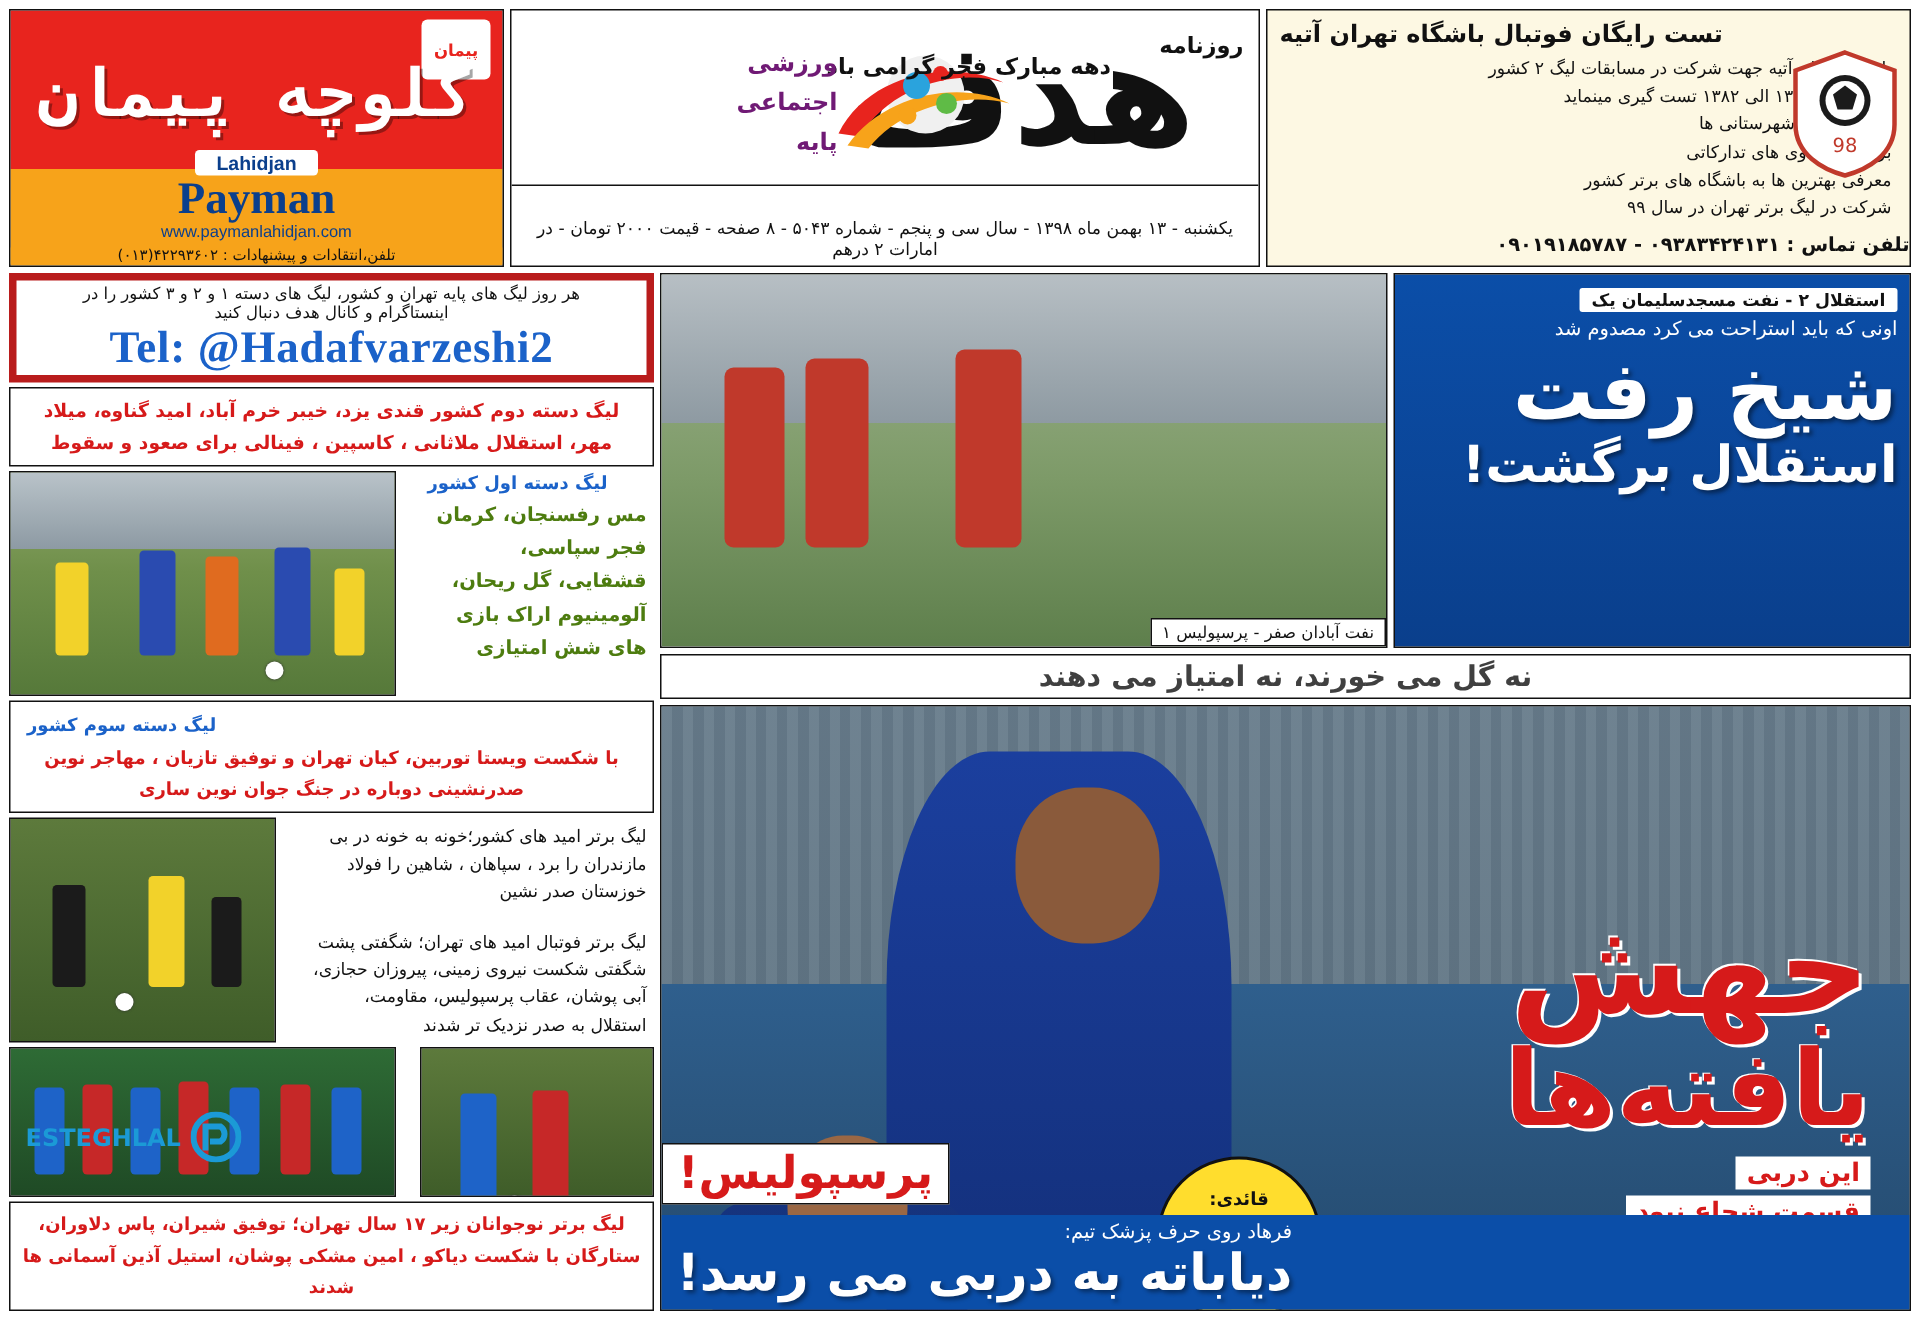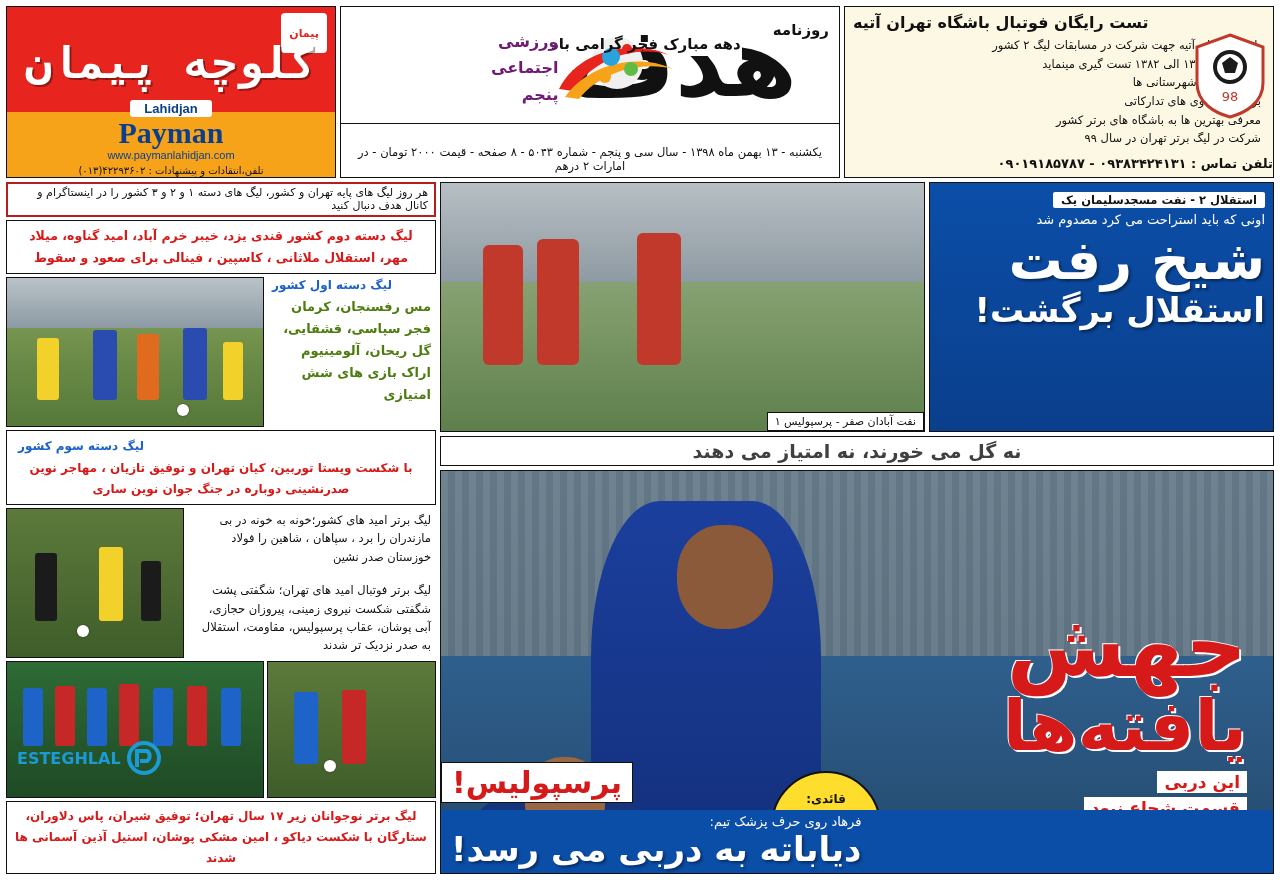--- a/index.html
+++ b/index.html
@@ -93,32 +93,32 @@
   .mh-left .clubmark{
     position:absolute;right:6px;top:26px;width:74px;height:86px;
   }
 
   
   .content{display:flex;flex-direction:row-reverse;gap:4px;margin-top:4px;height:692px;}
 
   
   .col-right{width:430px;display:flex;flex-direction:column;gap:3px;}
   .tel-banner{
-    border:2px solid #b91c1c;padding:2px 6px;text-align:right;box-sizing:border-box;
+    border:5px solid #b91c1c;padding:2px 24px;text-align:center;box-sizing:border-box;
   }
   .tel-banner .top{font-size:11px;color:#111;margin-bottom:1px;}
   .tel-banner .handle{
     color:#1b62c9;font-size:30px;font-weight:bold;letter-spacing:.5px;
     font-family:"Liberation Serif",serif;line-height:1.05;
   }
   .redbox{
     border:1px solid #111;background:#fff;color:#d61a1a;font-size:12.5px;font-weight:bold;
     text-align:center;line-height:1.75;padding:4px 6px;box-sizing:border-box;
   }
-  .row2{display:flex;flex-direction:row-reverse;gap:3px;}
+  .row2{display:flex;flex-direction:row-reverse;gap:16px;}
   .photo{
     border:1px solid #111;position:relative;overflow:hidden;box-sizing:border-box;
   }
   .cap-strip{font-size:11.5px;line-height:1.6;color:#111;text-align:right;padding:3px 5px;box-sizing:border-box;}
   .sec-title{color:#1b62c9;font-weight:bold;font-size:12px;text-align:left;padding:1px 5px;}
 
   
   .pitch{background:linear-gradient(180deg,#8fa86a 0%,#6f8f4a 45%,#56793a 100%);}
   .pitch2{background:linear-gradient(180deg,#5d7a3c 0%,#3f5d29 100%);}
   .pitch3{background:linear-gradient(180deg,#2e6b35 0%,#1f4a25 100%);}
@@ -224,21 +224,21 @@
         <path d="M26,68 C50,34 100,24 134,40 C104,32 62,42 40,70 Z" fill="#f7a31a"></path>
         <circle cx="72" cy="28" r="9" fill="#2aa3dd"></circle>
         <circle cx="92" cy="40" r="7" fill="#5fbb46"></circle>
         <circle cx="66" cy="48" r="6" fill="#f7a31a"></circle>
         <circle cx="88" cy="20" r="5" fill="#e8241e"></circle>
       </svg>
       <div class="dahe">دهه مبارک فجر گرامی باد</div>
       <div class="cats">
         <div>ورزشی</div>
         <div>اجتماعی</div>
-        <div>پنجم</div>
+        <div>پایه</div>
       </div>
       <div class="issueline">یکشنبه - ۱۳ بهمن ماه ۱۳۹۸ - سال سی و پنجم - شماره ۵۰۴۳ - ۸ صفحه - قیمت ۲۰۰۰ تومان - در امارات ۲ درهم</div>
     </div>
 
     <div class="mh-left">
       <h3>تست رایگان فوتبال باشگاه تهران آتیه</h3>
       <svg class="clubmark" viewBox="0 0 74 86">
         <path d="M37,2 L70,14 L70,50 C70,70 52,80 37,84 C22,80 4,70 4,50 L4,14 Z" fill="#fff" stroke="#c0392b" stroke-width="3"></path>
         <circle cx="37" cy="34" r="17" fill="#1b1b1b"></circle>
         <circle cx="37" cy="34" r="13" fill="#fff"></circle>
@@ -259,20 +259,21 @@
       </div>
     </div>
   </div>
 
   <div class="content">
 
     <div class="col-right">
 
       <div class="tel-banner">
         <div class="top">هر روز لیگ های پایه تهران و کشور، لیگ های دسته ۱ و ۲ و ۳ کشور را در اینستاگرام و کانال هدف دنبال کنید</div>
+        <div class="handle">Tel: @Hadafvarzeshi2</div>
       </div>
 
       <div class="redbox">
         <span>لیگ دسته دوم کشور</span>
         <span>قندی یزد، خیبر خرم آباد، امید گناوه، میلاد مهر، استقلال ملاثانی ، کاسپین ، فینالی برای صعود و سقوط</span>
       </div>
 
       <div class="row2" style="height:150px;">
         <div class="photo pitch" style="width:258px;height:150px;">
           <div class="stand"></div>

